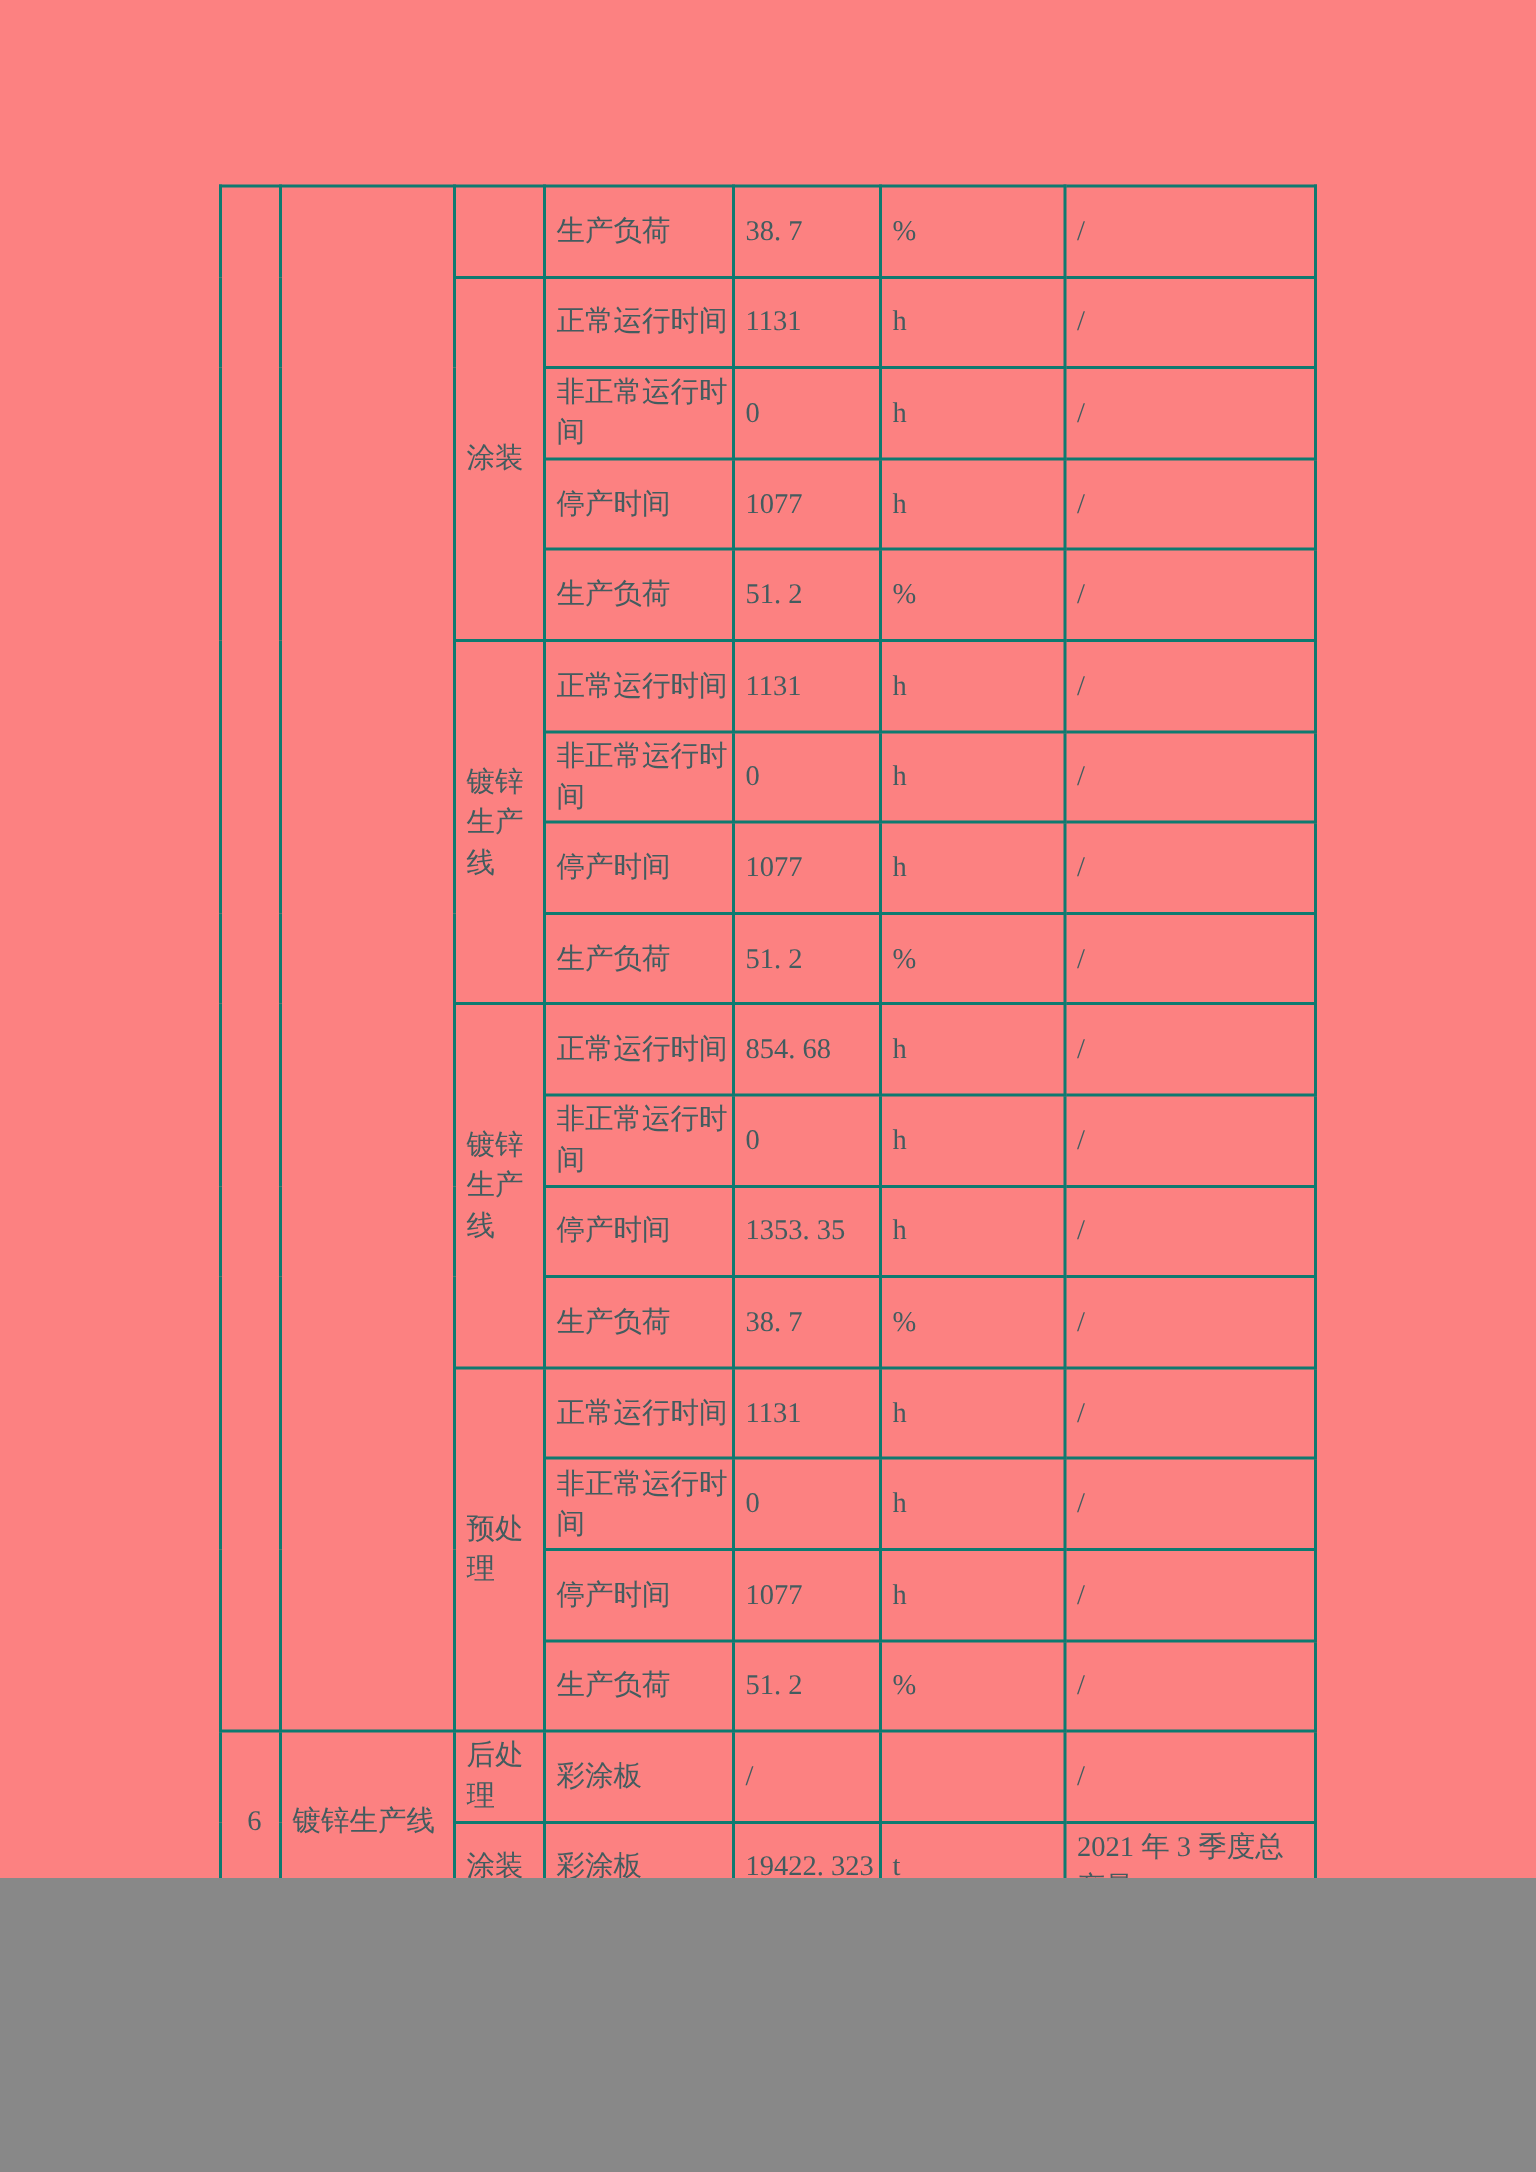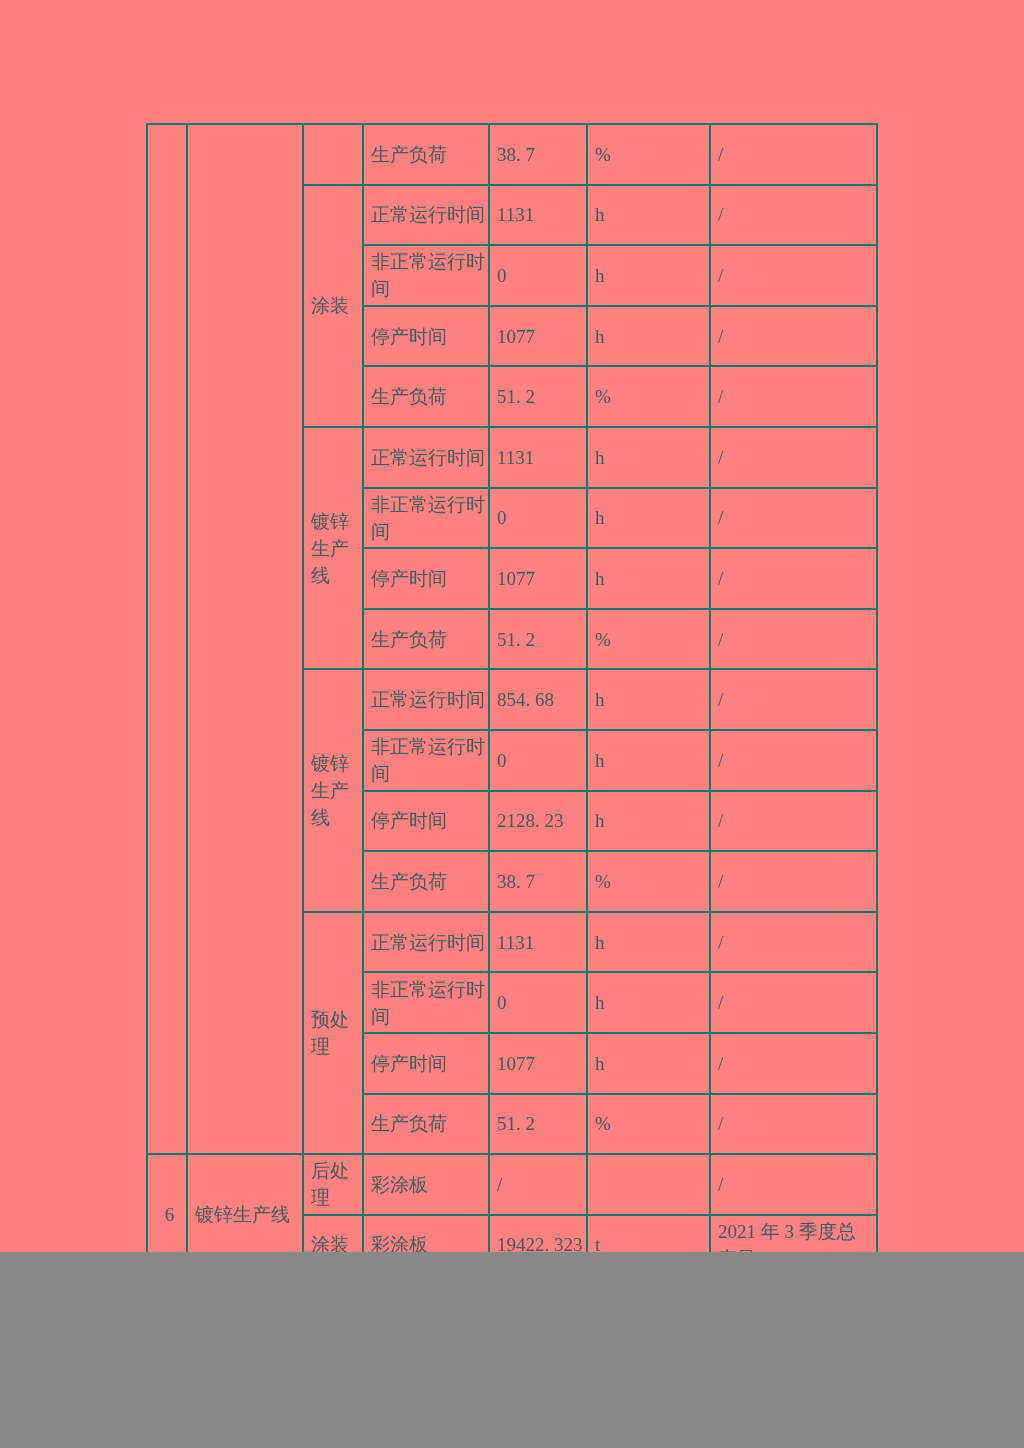--- a/index.html
+++ b/index.html
@@ -121,21 +121,21 @@
           <td class="remark">/</td>
         </tr>
         <tr>
           <td class="metric">非正常运行时间</td>
           <td class="value">0</td>
           <td class="unit">h</td>
           <td class="remark">/</td>
         </tr>
         <tr>
           <td class="metric">停产时间</td>
-          <td class="value">2128. 23</td>
+          <td class="value">1353. 35</td>
           <td class="unit">h</td>
           <td class="remark">/</td>
         </tr>
         <tr>
           <td class="metric">生产负荷</td>
           <td class="value">38. 7</td>
           <td class="unit">%</td>
           <td class="remark">/</td>
         </tr>
         <tr>

